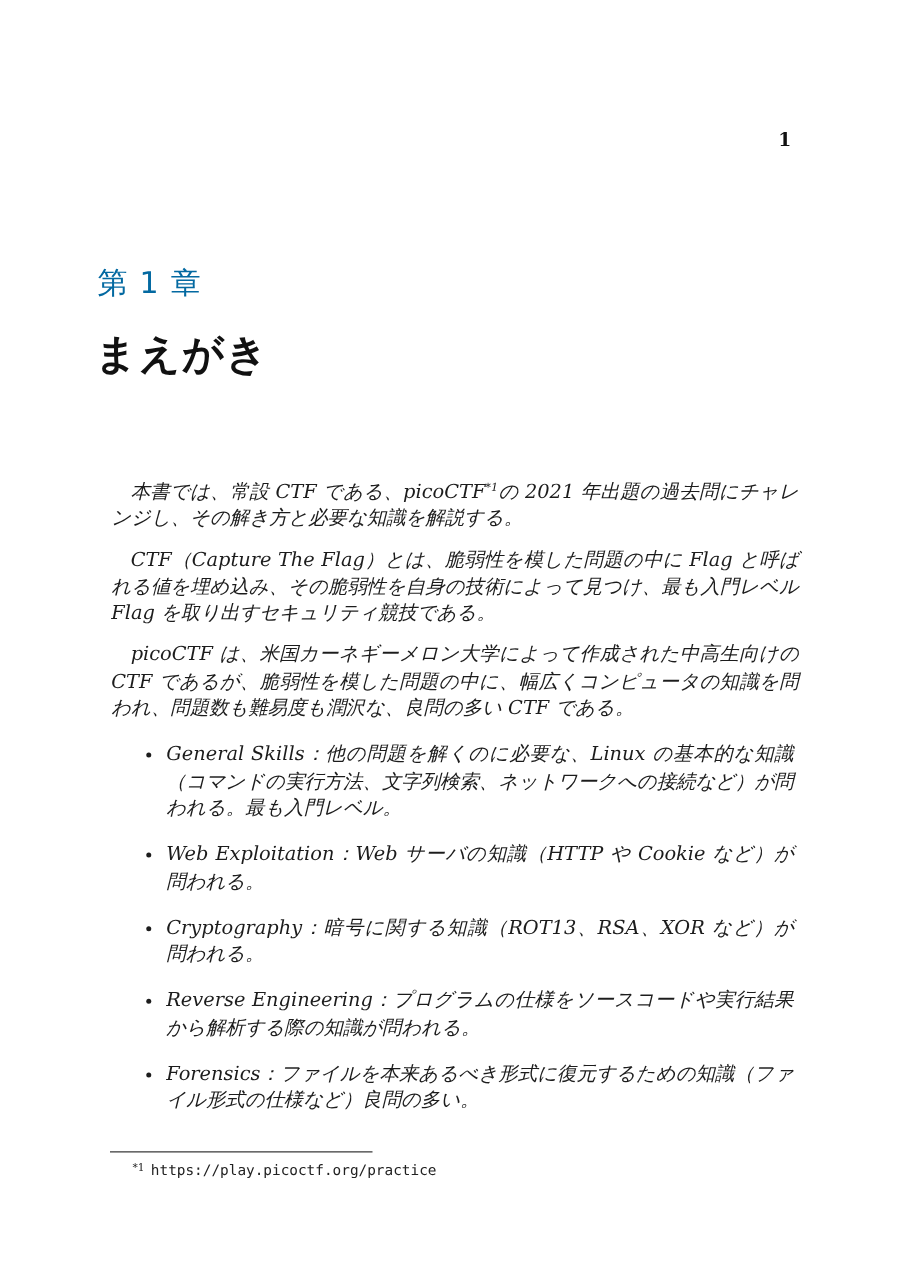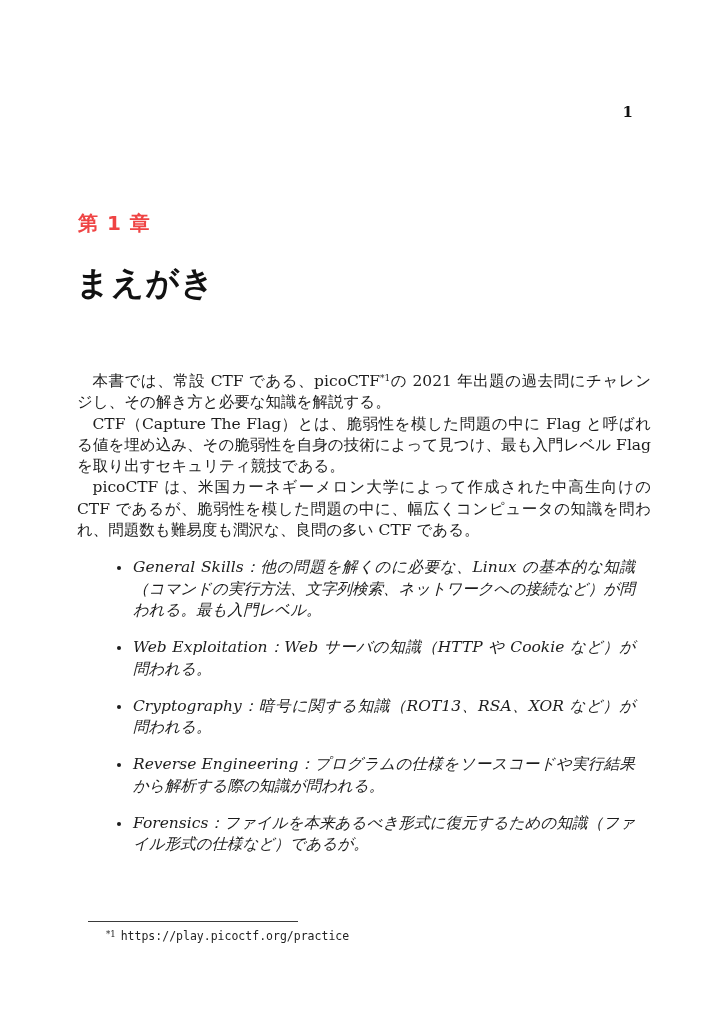--- a/index.html
+++ b/index.html
@@ -21,24 +21,24 @@
     top: 103px;
     right: 92px;
     font-size: 15px;
     font-weight: bold;
     color: #111111;
   }
   .chapter-label {
     position: absolute;
     top: 210px;
     left: 78px;
-    font-size: 20px;
-    font-weight: 700;
+    font-size: 24px;
+    font-weight: 400;
     font-family: "DejaVu Sans", "Liberation Sans", sans-serif;
-    color: #ef4444;
+    color: #0369a1;
     letter-spacing: 1px;
   }
   .chapter-title {
     position: absolute;
     top: 261px;
     left: 76px;
     margin: 0;
     font-size: 33px;
     font-weight: 600;
     font-family: Liberation Mono, monospace;
@@ -49,23 +49,24 @@
     position: absolute;
     top: 371px;
     left: 77px;
     width: 574px;
     font-size: 15.5px;
     line-height: 21.3px;
     text-align: justify;
     color: #1c1c1c;
   }
   .body-text p {
-    margin: 0;
+    margin: 12px;
     padding: 0;
     text-indent: 1em;
+    font-style: italic;
   }
   .fnmark {
     font-size: 9px;
     line-height: 0;
     vertical-align: 5px;
     letter-spacing: 0;
   }
   ul.genre-list {
     margin: 6px 0 0 0;
     padding: 0 0 0 39px;
@@ -122,21 +123,21 @@
 
     <p>picoCTF は、米国カーネギーメロン大学によって作成された中高生向けの CTF であるが、脆弱性を模した問題の中に、幅広くコンピュータの知識を問われ、問題数も難易度も潤沢な、良問の多い CTF である。</p>
 
 
 
     <ul class="genre-list">
       <li>General Skills：他の問題を解くのに必要な、Linux の基本的な知識（コマンドの実行方法、文字列検索、ネットワークへの接続など）が問われる。最も入門レベル。</li>
       <li>Web Exploitation：Web サーバの知識（HTTP や Cookie など）が問われる。</li>
       <li>Cryptography：暗号に関する知識（ROT13、RSA、XOR など）が問われる。</li>
       <li>Reverse Engineering：プログラムの仕様をソースコードや実行結果から解析する際の知識が問われる。</li>
-      <li>Forensics：ファイルを本来あるべき形式に復元するための知識（ファイル形式の仕様など）であるが。</li>
+      <li>Forensics：ファイルを本来あるべき形式に復元するための知識（ファイル形式の仕様など）良問の多い。</li>
     </ul>
 
   </div>
 
   <div class="footnote-area">
     <div class="footnote-rule"></div>
     <div class="footnote-line">
       <span class="fn-marker">*1</span><span>https://play.picoctf.org/practice</span>
     </div>
   </div>

